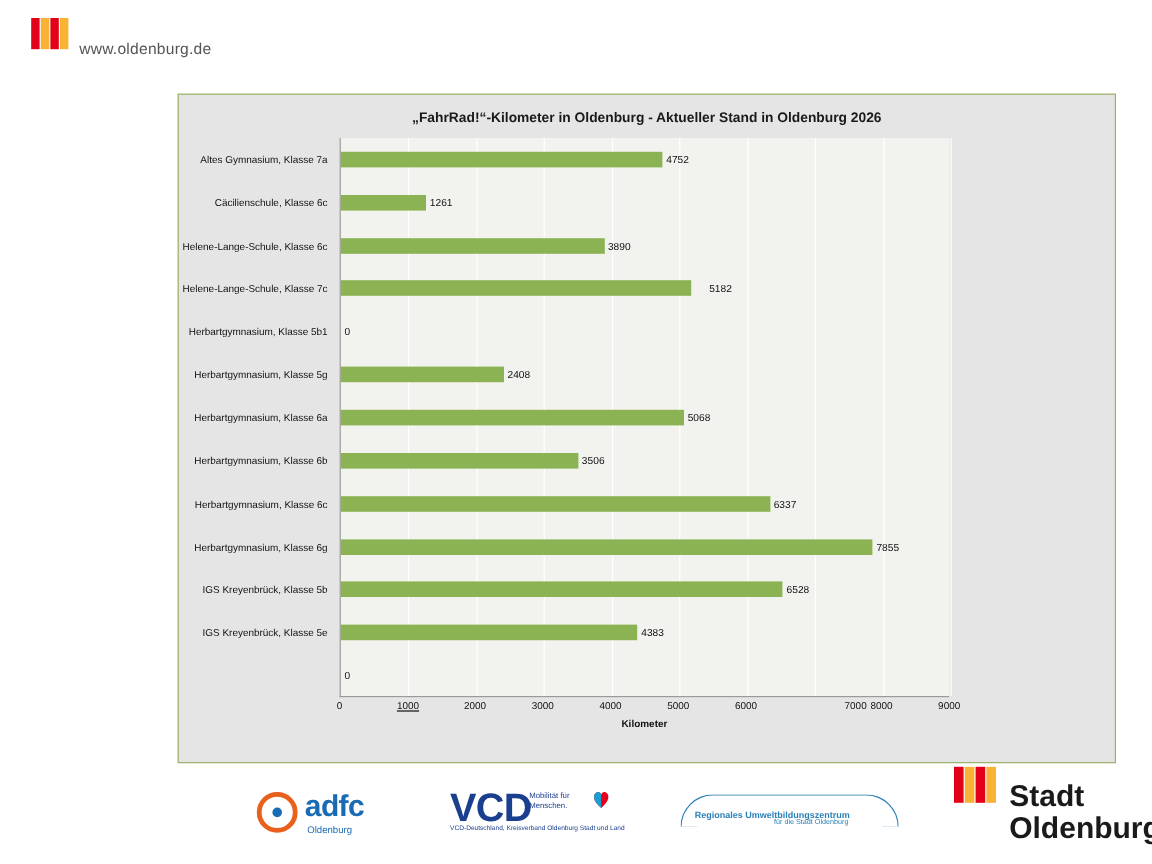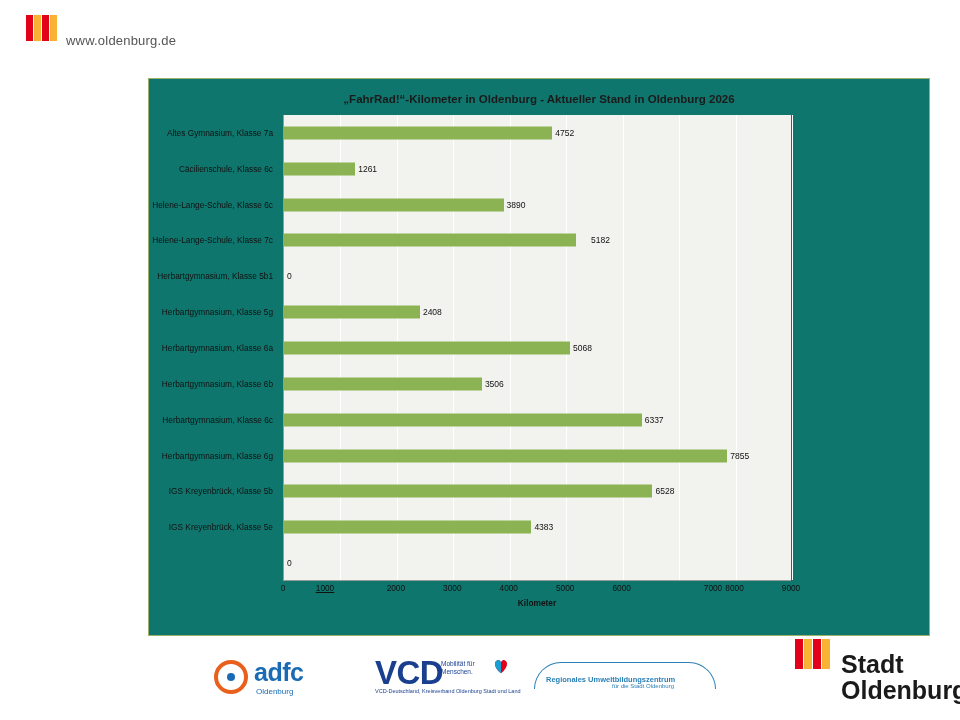--- a/index.html
+++ b/index.html
@@ -23,21 +23,21 @@
   .ol-logo .b3{left:16px;background:#e2001a;}
   .ol-logo .b4{left:24px;background:#f9b233;}
   .site-url{
     position:absolute;left:66px;top:33px;
     font-size:13px;color:#555;letter-spacing:.2px;
   }
 
   
   .panel{
     position:absolute;left:148px;top:78px;width:782px;height:558px;
-    background:#0f766e;border:1px solid #9cb26a;
+    background:#e5e5e5;border:1px solid #9cb26a;
     box-sizing:border-box;
   }
   .chart-title{
     position:absolute;left:0;top:14px;width:100%;
     text-align:center;font-size:11.5px;font-weight:bold;color:#1a1a1a;
   }
   
   .plot{
     position:absolute;left:134px;top:36px;width:508px;height:466px;
     background:#f2f2ef;border-left:1px solid #9a9a9a;border-bottom:1px solid #9a9a9a;
@@ -109,21 +109,21 @@
   .vcd-claim{
     position:absolute;left:66px;top:6px;font-size:6.5px;color:#1a3f8f;line-height:1.25;
   }
   .vcd-heart{
     position:absolute;left:117px;top:4px;width:18px;height:16px;
   }
   .vcd-sub{
     position:absolute;left:0;top:34px;font-size:5.5px;color:#1a3f8f;white-space:nowrap;
   }
 
-  .rubz{position:absolute;left:534px;top:20px;width:180px;height:40px;text-align:center;}
+  .rubz{position:absolute;left:567px;top:20px;width:180px;height:40px;text-align:center;}
   .rubz-arc{
     position:absolute;left:0;top:0;width:180px;height:26px;
     border:1.4px solid #2a7fb5;border-bottom:none;border-radius:90px 90px 0 0;
   }
   .rubz-t1{position:absolute;left:12px;top:13px;font-size:7.5px;font-weight:bold;color:#2a7fb5;}
   .rubz-t2{position:absolute;left:78px;top:21px;font-size:6px;color:#2a7fb5;}
 
   .stadt{position:absolute;left:795px;top:8px;width:165px;height:60px;}
   .stadt-logo{position:absolute;left:0;top:4px;width:38px;height:30px;}
   .stadt-logo .bar{position:absolute;top:0;width:8px;height:30px;}
@@ -224,21 +224,21 @@
           <div class="bar-value" style="left: 250.396px;">4383</div>
         </div>
         <div class="row" style="height: 35.8462px;">
           <div class="bar-value" style="left: 3px;">0</div>
         </div>
       </div>
   </div>
 
   <div class="xticks">
       <div class="xtick" style="left: 0px;">0</div>
-      <div class="xtick" style="left: 42px; text-decoration: underline;">1000</div>
+      <div class="xtick" style="left: 57px; text-decoration: underline;">1000</div>
       <div class="xtick" style="left: 112.889px;">2000</div>
       <div class="xtick" style="left: 169.333px;">3000</div>
       <div class="xtick" style="left: 225.778px;">4000</div>
       <div class="xtick" style="left: 282.222px;">5000</div>
       <div class="xtick" style="left: 338.667px;">6000</div>
       <div class="xtick" style="left: 402px; margin-left: 28px;">7000</div>
       <div class="xtick" style="left: 451.556px;">8000</div>
       <div class="xtick" style="left: 508px;">9000</div>
     </div>
   <div class="xaxis-title">Kilometer</div>

